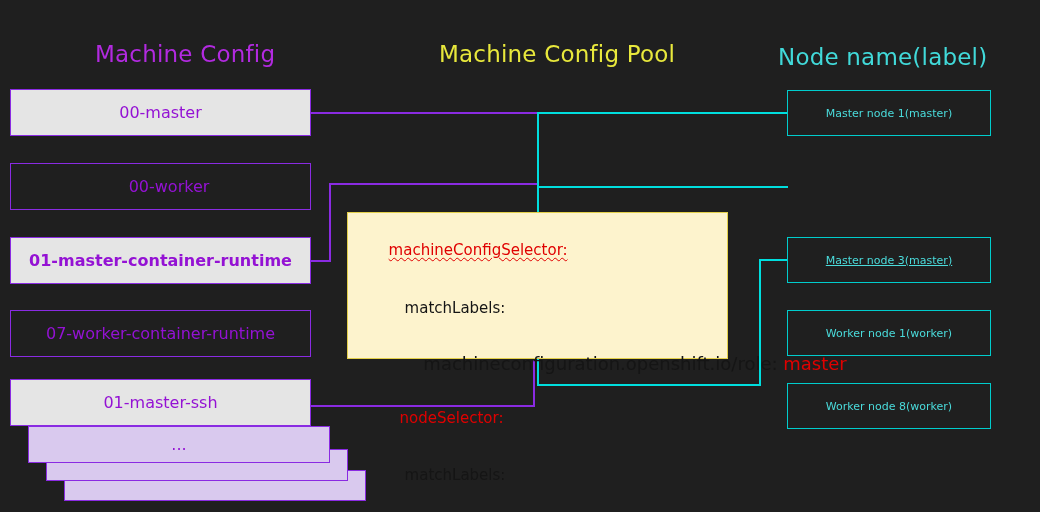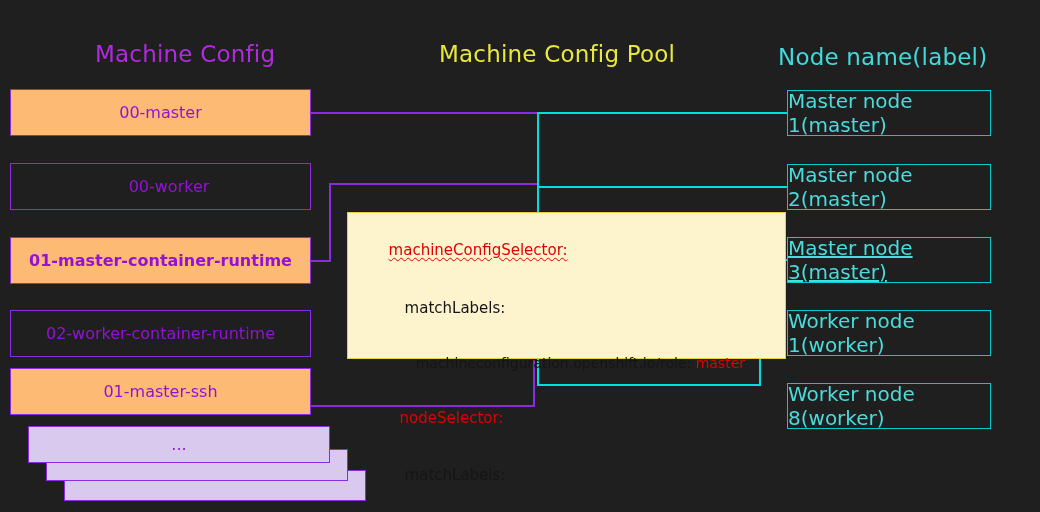--- a/index.html
+++ b/index.html
@@ -16,44 +16,44 @@
   .heading { position:absolute; z-index:3; font-size:23px; letter-spacing:.2px; }
   .h-purple { color:#b22ae0; }
   .h-yellow { color:#e8e83c; }
   .h-cyan   { color:#41d9d9; }
 
   .mc-box {
     position:absolute; left:10px; width:301px; height:47px; z-index:4;
     border:1.5px solid #8a2be2; color:#9412d4; font-size:16px;
     display:flex; align-items:center; justify-content:center;
   }
-  .mc-box.filled { background:#fdba74; }
+  .mc-box.filled { background:#e5e5e5; }
 
   .stack-box {
     position:absolute; width:302px; background:#d9c9ee; border:1.5px solid #8a2be2;
     color:#9412d4; font-size:16px; display:flex; align-items:center; justify-content:center;
   }
   .stack-1 { left:28px; top:426px; height:37px; z-index:3; }
   .stack-2 { left:46px; top:449px; height:32px; z-index:2; }
   .stack-3 { left:64px; top:470px; height:31px; z-index:1; }
 
   .node-box {
     position:absolute; left:787px; width:204px; height:46px; z-index:4;
-    border:1.5px solid #00cccc; color:#4adbdb; font-size:20px;
+    border:1.5px solid #00cccc; color:#4adbdb; font-size:11px;
     display:flex; align-items:center; justify-content:center;
   }
   .n1 { top:90px; } .n2 { top:164px; } .n3 { top:237px;text-decoration:underline; } .n4 { top:310px; } .n5 { top:383px; }
 
   .pool-box {
-    position:absolute; left:347px; top:212px; width:439px; height:147px; z-index:2;
+    position:absolute; left:347px; top:212px; width:381px; height:147px; z-index:2;
     background:#fdf3cd; border:1.5px solid #e3cf49;
     padding:10px 0 0 12px; color:#151515; font-size:15px;
   }
   .code-line { white-space:pre; line-height:18px; }
-  .code-line.small { font-size:14px; line-height:15px; }
+  .code-line.small { font-size:18px; line-height:15px; }
   .ind-b { padding-left:16px; }
   .ind-c { padding-left:29px; }
   .ind-d { padding-left:11px; }
   .m4 { margin-top:4px; } .m6 { margin-top:6px; } .m5 { margin-top:5px; } .m3 { margin-top:3px; }
   .red { color:#e00000; }
   .wavy { text-decoration:underline wavy #e00000; text-decoration-thickness:1px; text-underline-offset:2px; }
 </style>
 </head>
 <body>
 
@@ -80,23 +80,23 @@
   <div class="mc-box filled" style="top:89px;">
     <span>00-master</span>
   </div>
   <div class="mc-box" style="top:163px;padding-left:17px;">
     <span>00-worker</span>
   </div>
   <div class="mc-box filled" style="top:237px;font-weight:bold;">
     <span>01-master-container-runtime</span>
   </div>
   <div class="mc-box" style="top:310px;">
-    <span>02-worker-container-runtime</span>
+    <span>07-worker-container-runtime</span>
   </div>
-  <div class="mc-box filled" style="top:368px; z-index:5;">
+  <div class="mc-box filled" style="top:379px; z-index:5;">
     <span>01-master-ssh</span>
   </div>
 
   <div class="stack-box stack-1">
     <span>...</span>
   </div>
   <div class="stack-box stack-2"></div>
   <div class="stack-box stack-3"></div>
 
   <div class="pool-box">
@@ -116,23 +116,20 @@
       <span>matchLabels:</span>
     </div>
     <div class="code-line small ind-c m4">
       
     </div>
   </div>
 
   <div class="node-box n1">
     <span>Master node 1(master)</span>
   </div>
-  <div class="node-box n2">
-    <span>Master node 2(master)</span>
-  </div>
   <div class="node-box n3">
     <span>Master node 3(master)</span>
   </div>
   <div class="node-box n4">
     <span>Worker node 1(worker)</span>
   </div>
   <div class="node-box n5">
     <span>Worker node 8(worker)</span>
   </div>
 

